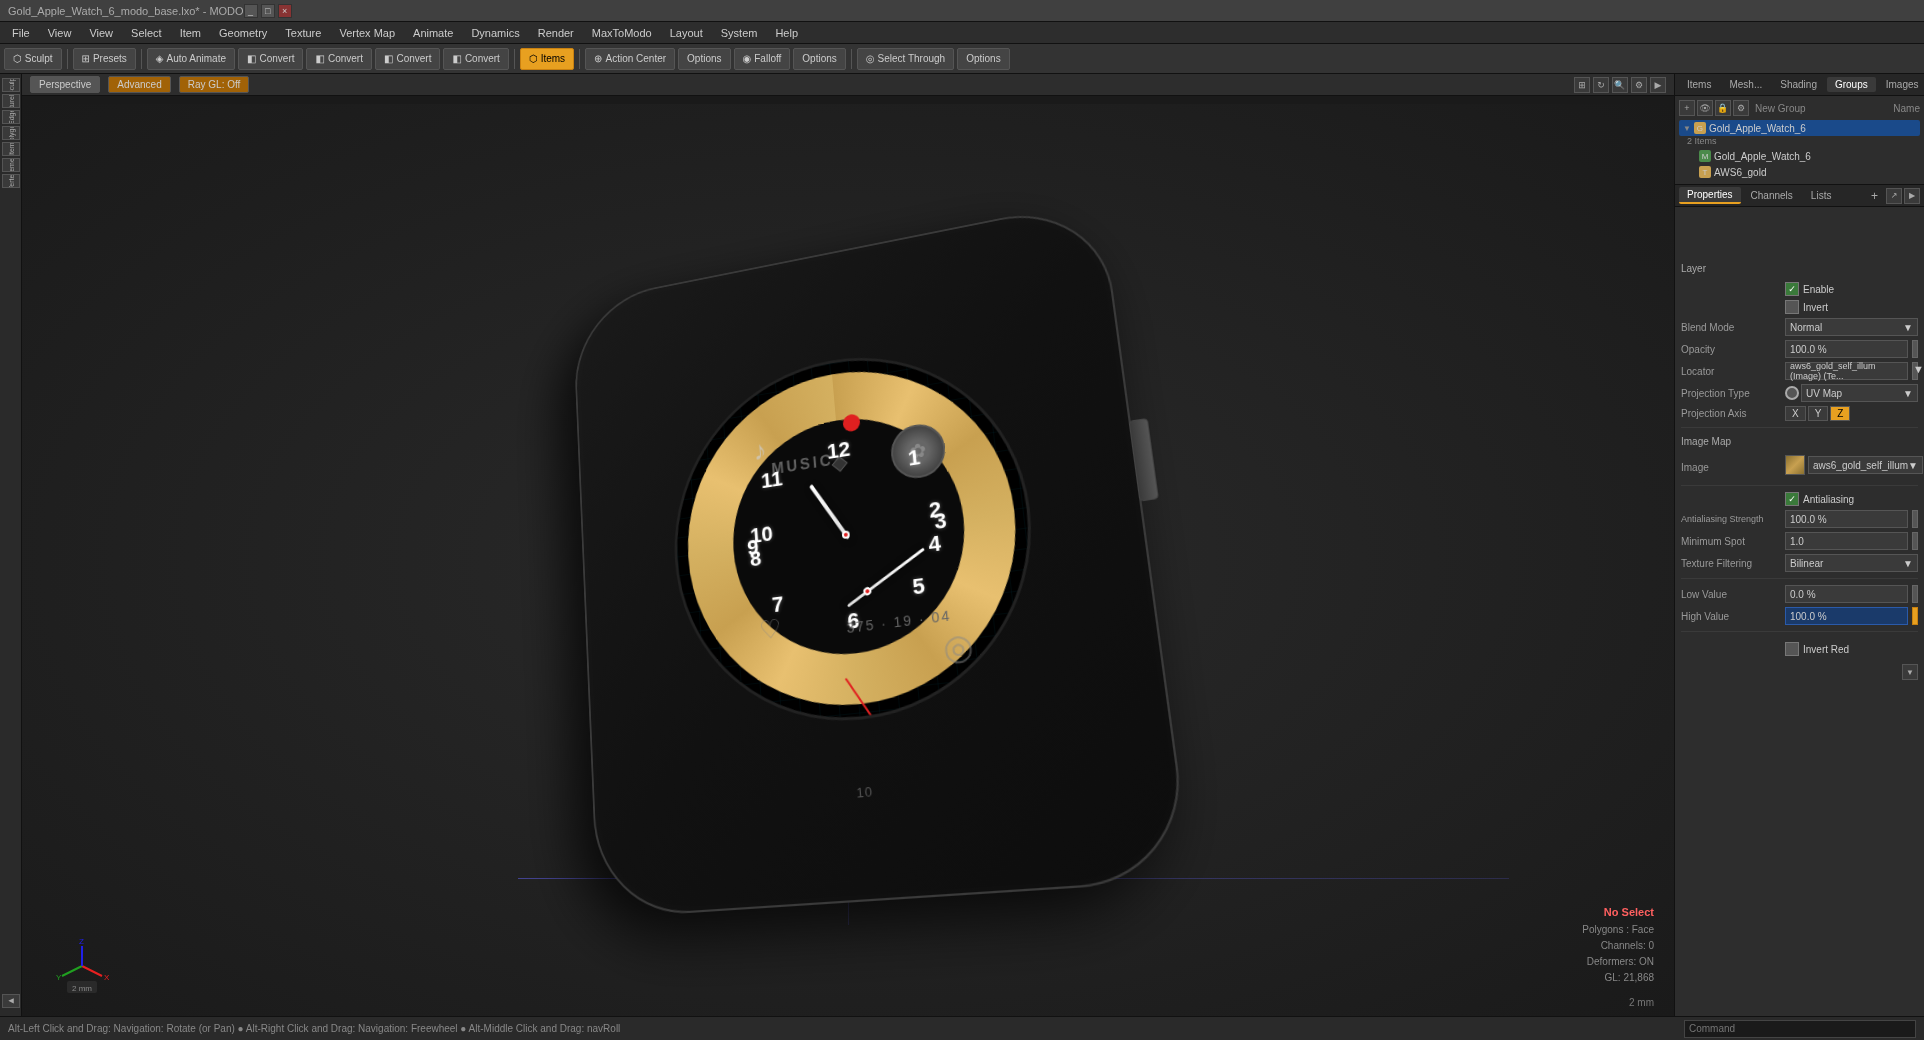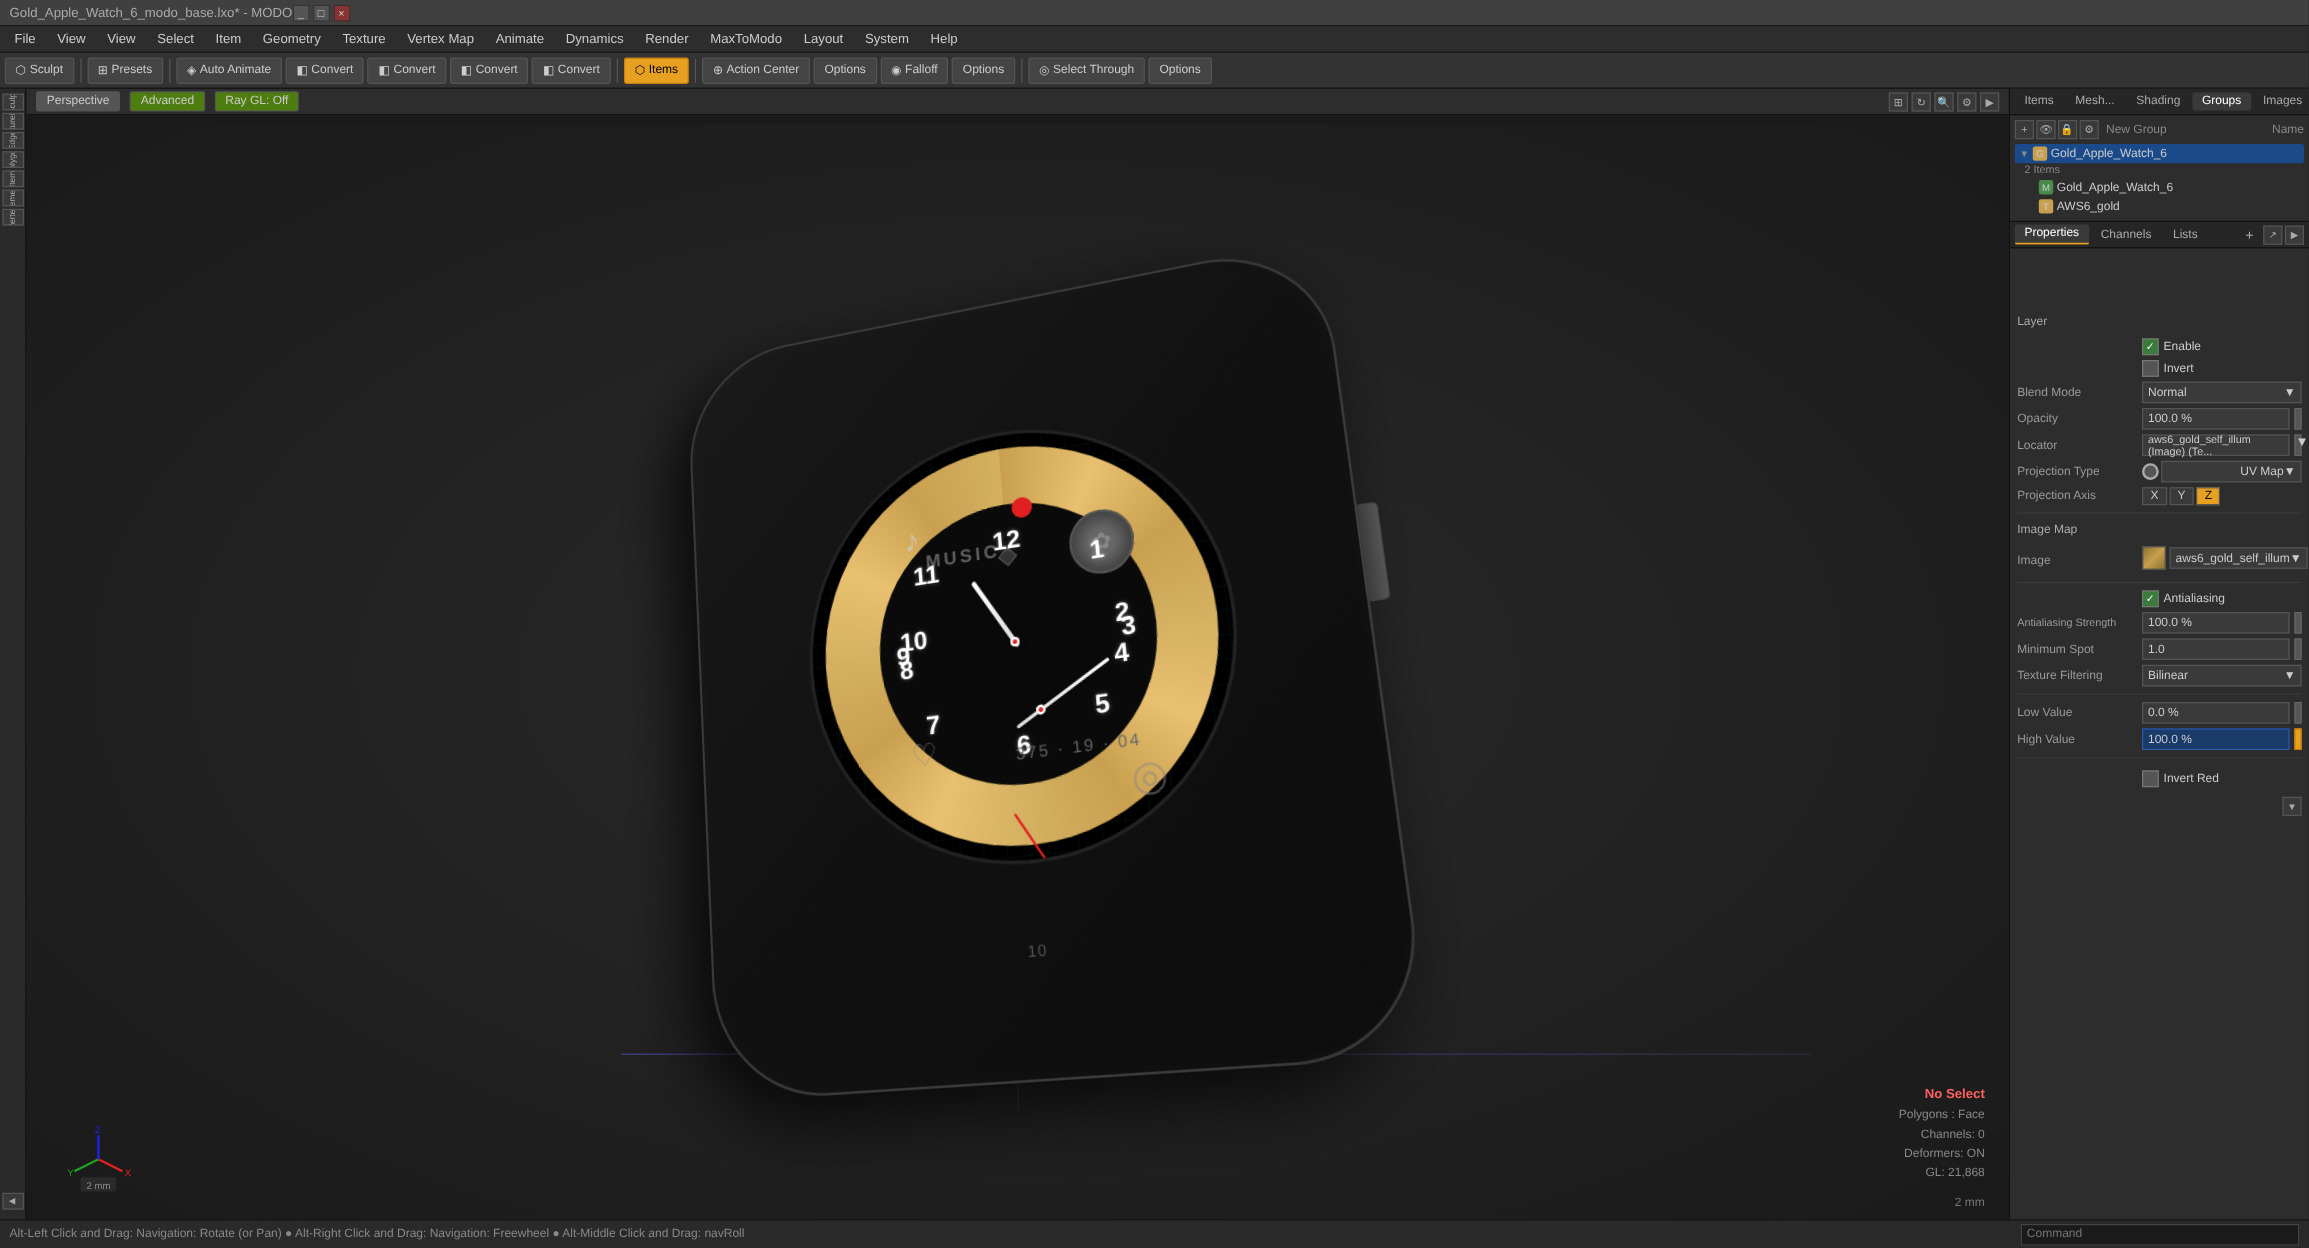--- a/index.html
+++ b/index.html
@@ -139,21 +139,21 @@
       background: #2d2d2d;
       display: flex;
       align-items: center;
       padding: 0 8px;
       gap: 8px;
       z-index: 10;
       border-bottom: 1px solid #111;
     }
     .viewport-tab {
       padding: 2px 8px;
-      background: #4d7c0f;
+      background: #a16207;
       border: 1px solid #555;
       color: #ccc;
       font-size: 10px;
       cursor: pointer;
       border-radius: 2px;
     }
     .viewport-tab.active { background: #555; }
     .viewport-icons {
       margin-left: auto;
       display: flex; gap: 3px;
@@ -936,21 +936,21 @@
       <div class="prop-row">
         <div class="prop-label">Locator</div>
         <div class="prop-value" style="font-size:9px;">aws6_gold_self_illum (Image) (Te...</div>
         <div style="width:6px;background:#555;height:18px;cursor:pointer;border:1px solid #666;">▼</div>
       </div>
 
       <div class="prop-row">
         <div class="prop-label">Projection Type</div>
         <div style="display:flex;align-items:center;gap:2px;flex:1;">
           <div style="width:14px;height:14px;background:#555;border-radius:50%;border:2px solid #aaa;cursor:pointer;"></div>
-          <div class="prop-dropdown" style="flex:1;justify-content:flex-end;">
+          <div class="prop-dropdown" style="flex:1;">
             <span>UV Map</span>
             <span>▼</span>
           </div>
         </div>
       </div>
 
       <div class="prop-row">
         <div class="prop-label">Projection Axis</div>
         <div class="prop-axis-row">
           <div class="prop-axis-btn">X</div>

